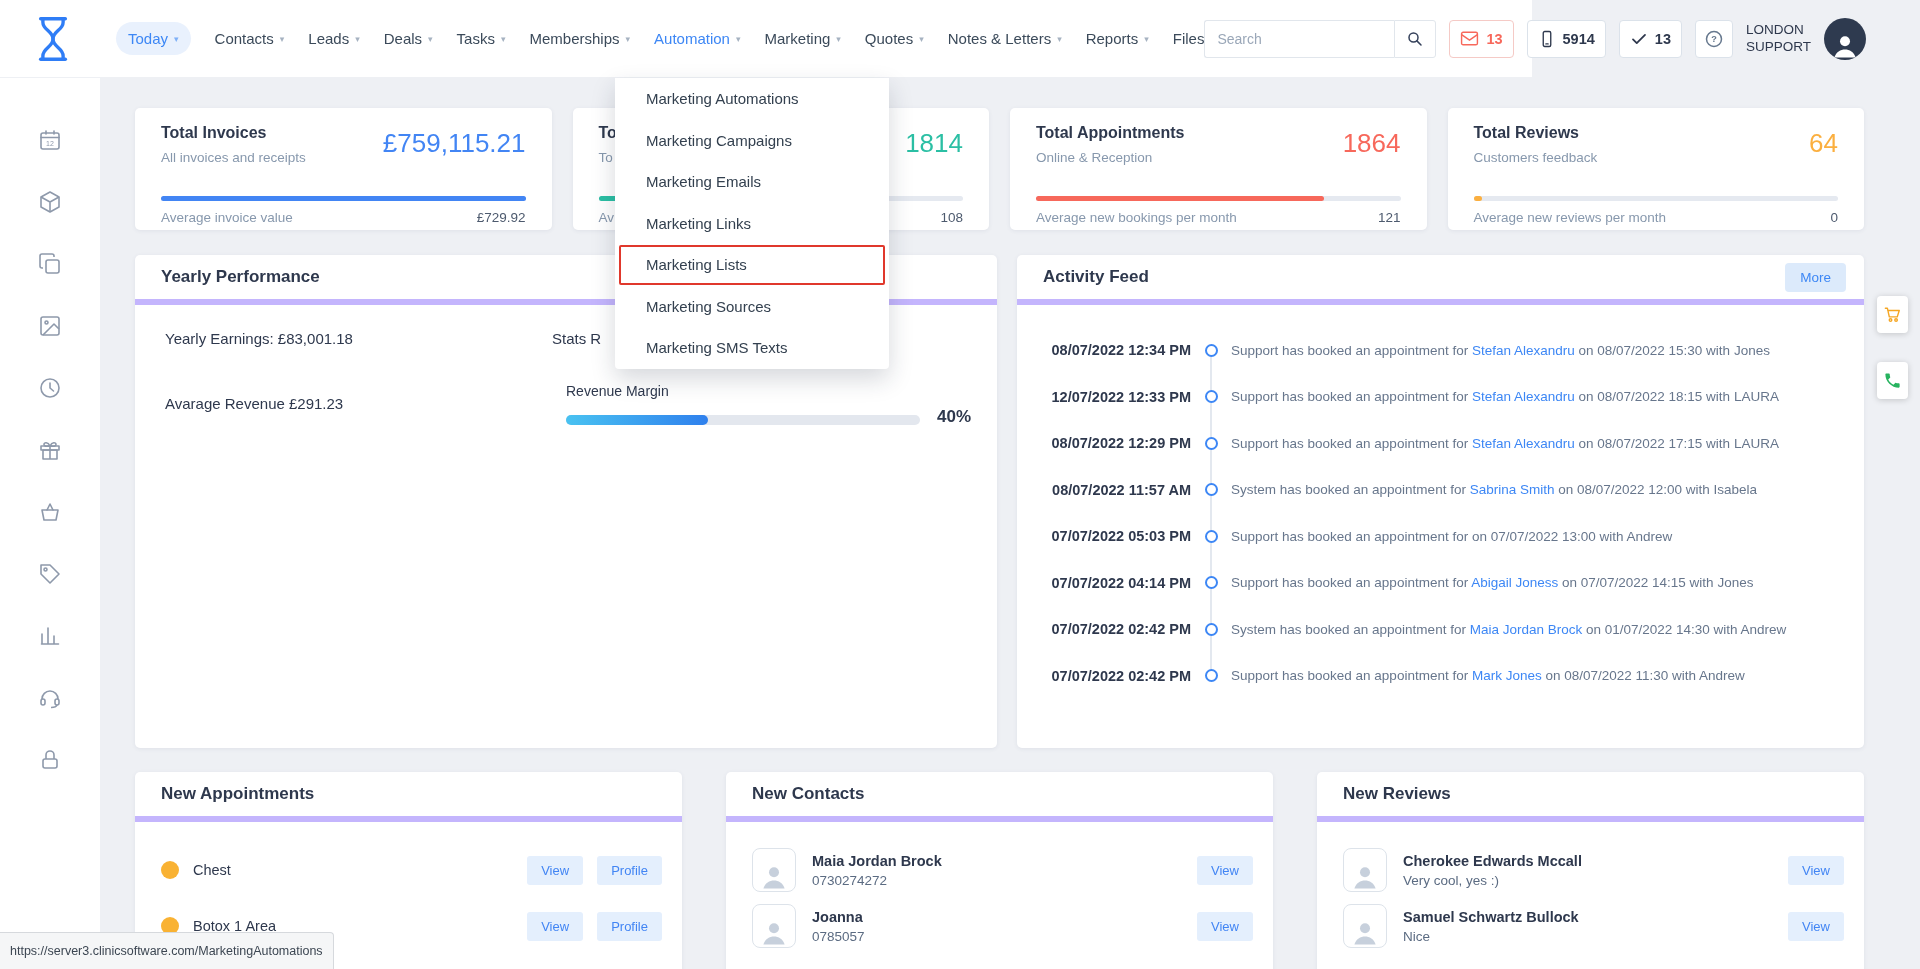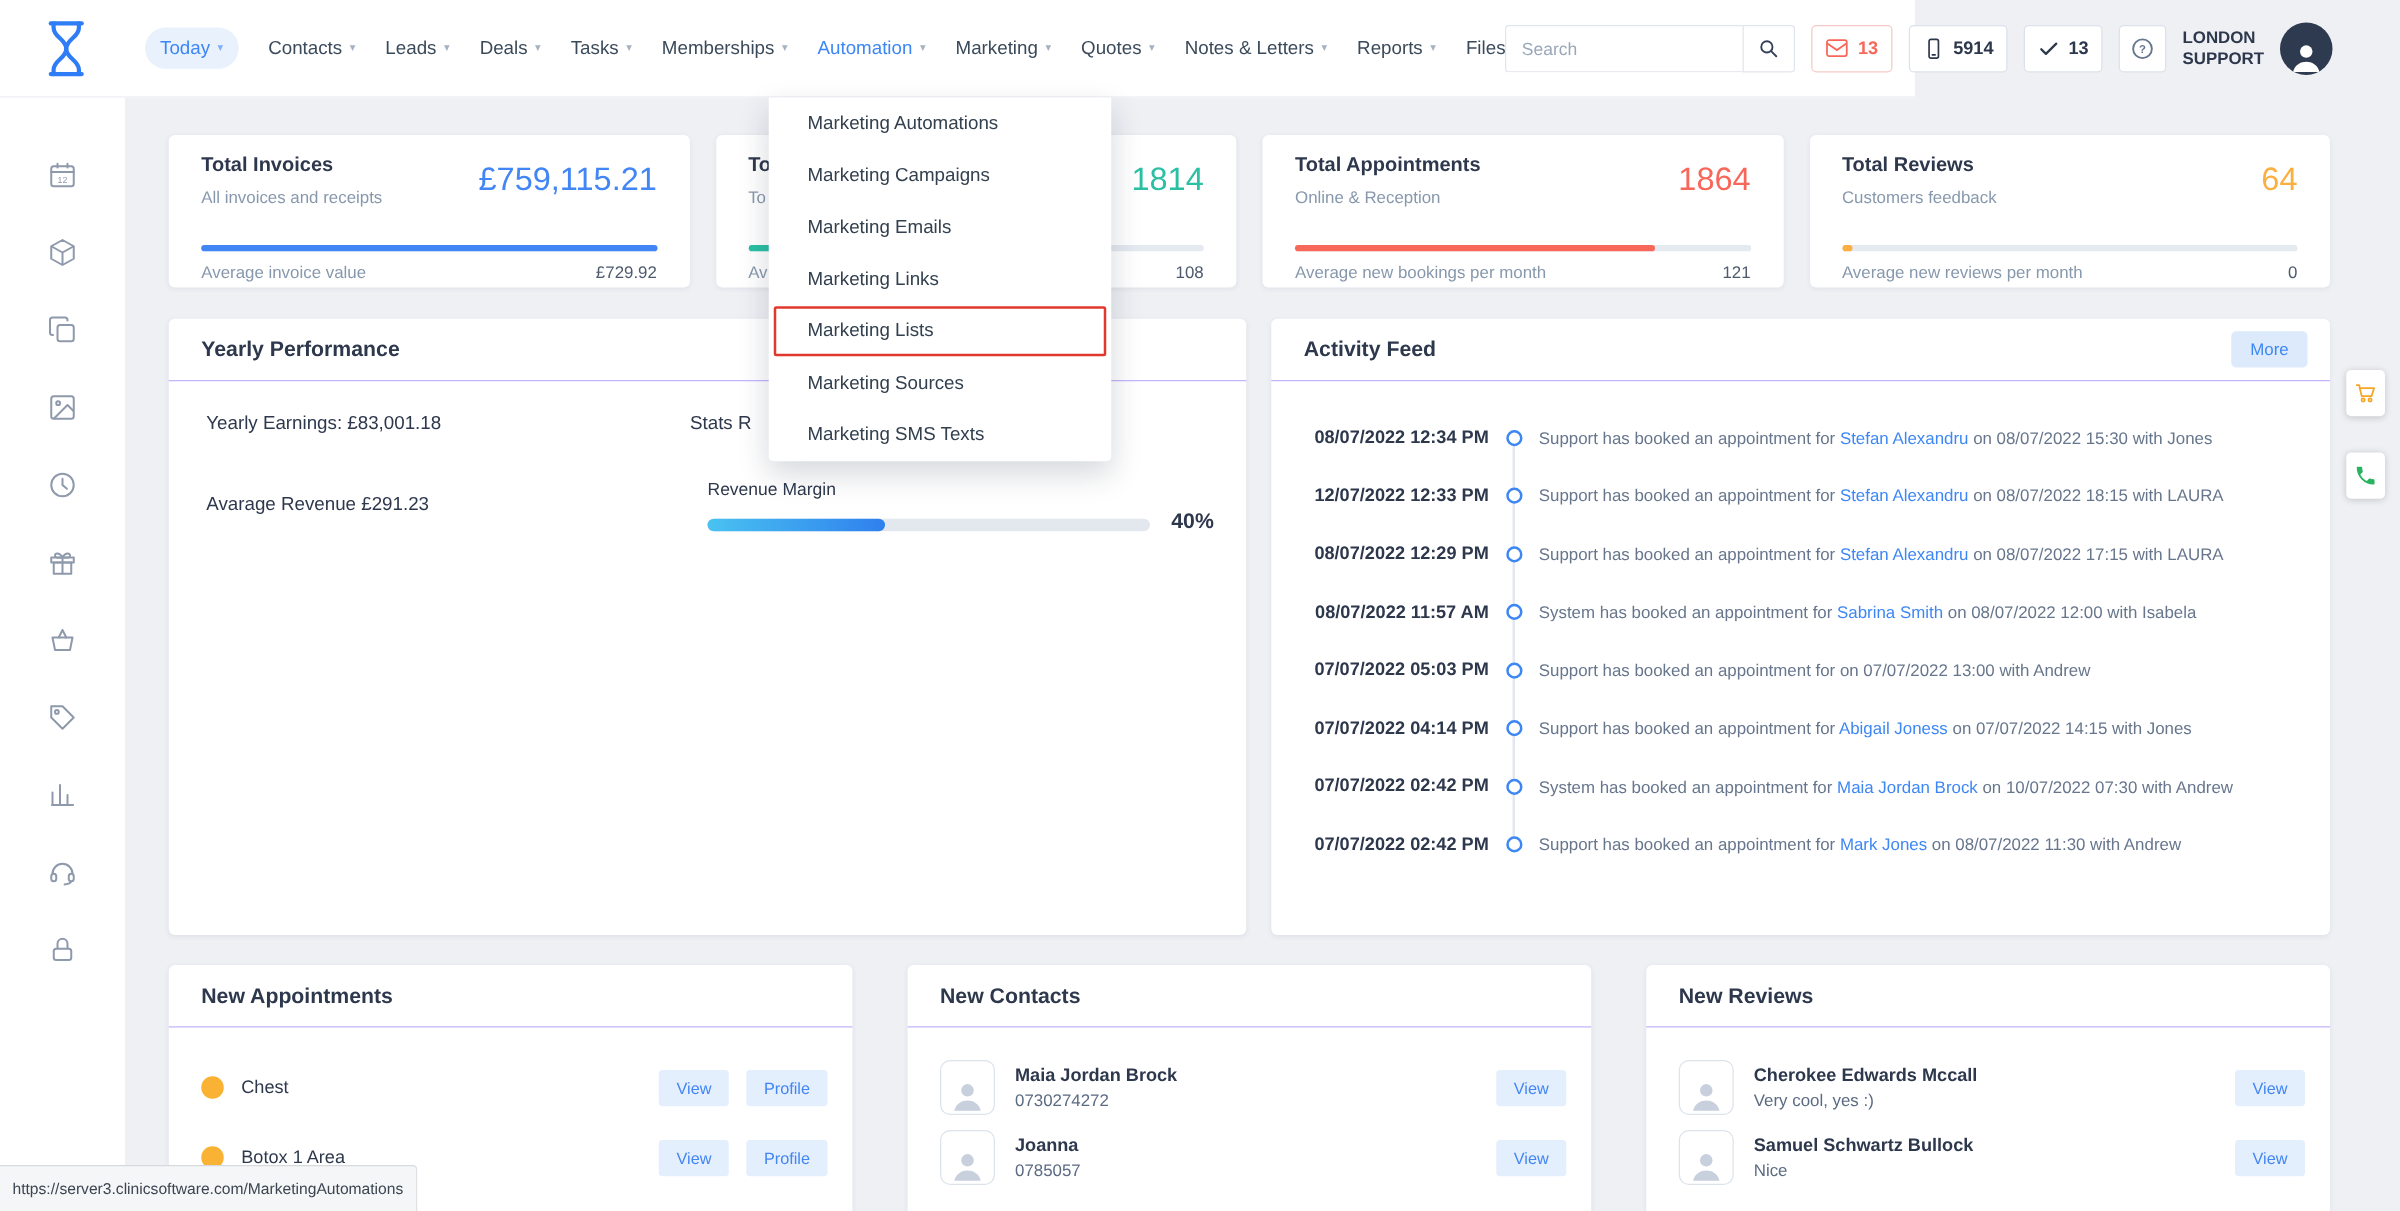--- a/index.html
+++ b/index.html
@@ -23,33 +23,33 @@
     border-radius:3px 0 0 3px; padding:0 12px; font-size:14px; color:#2e384d; outline:none;
     font-family:inherit; background:#fff; }
   .search-input::placeholder { color:#9aa7b8; }
   .search-btn { width:42px; height:38px; border:1px solid #e1e6ec; background:#fff;
     border-radius:0 3px 3px 0; display:flex; align-items:center; justify-content:center; cursor:pointer; }
   .badge-box { height:38px; border:1px solid #dbe2ea; border-radius:4px; display:flex;
     align-items:center; gap:7px; padding:0 10px; font-size:14.5px; font-weight:700;
     color:#2e384d; background:#fff; cursor:pointer; }
   .badge-box--mail { border-color:#f5cac6; color:#f7685b; }
   .badge-box--help { padding:0 8px; }
-  .location { font-size:13.5px; font-weight:700; color:#2e384d; line-height:1.25; }
+  .location { font-size:13.5px; font-weight:400; color:#2e384d; line-height:1.25; }
   .avatar { width:42px; height:42px; border-radius:50%; background:#2e3a4f; display:flex;
     align-items:flex-end; justify-content:center; overflow:hidden; cursor:pointer; }
 
   
   .sidebar { position:absolute; top:78px; left:0; width:100px; height:891px; background:#fff;
     display:flex; flex-direction:column; align-items:center; padding-top:50px; gap:38px; z-index:10; }
   .side-icon { width:24px; height:24px; cursor:pointer; flex:0 0 auto; }
 
   
   .main { position:absolute; left:135px; top:108px; width:1729px; }
   .card { background:#fff; border-radius:5px; box-shadow:0 1px 4px rgba(46,61,98,.08); }
-  .card-header { height:50px; border-bottom:1px solid #c4b5fd; display:flex; align-items:center;
+  .card-header { height:50px; border-bottom:6px solid #c4b5fd; display:flex; align-items:center;
     padding:0 18px 0 26px; }
   .card-title { font-size:17px; font-weight:600; color:#2e384d; }
 
   
   .stats-row { display:flex; gap:21px; }
   .stat-card { position:relative; flex:1; height:122px; background:#fff; border-radius:5px;
     box-shadow:0 1px 4px rgba(46,61,98,.08); }
   .stat-title { position:absolute; left:26px; top:16px; font-size:16px; font-weight:600; color:#2e384d; }
   .stat-sub { position:absolute; left:26px; top:42px; font-size:13.5px; color:#8798ad; }
   .stat-value { position:absolute; right:26px; top:20px; font-size:26px; font-weight:500; }
@@ -427,21 +427,21 @@
           <div class="feed-marker-col">
               <span class="feed-marker"></span>
             </div>
           <div class="feed-text"><span>Support has booked an appointment for </span><a class="feed-link">Abigail Joness</a><span> on 07/07/2022 14:15 with Jones</span></div>
         </div>
         <div class="feed-row">
           <div class="feed-time">07/07/2022 02:42 PM</div>
           <div class="feed-marker-col">
               <span class="feed-marker"></span>
             </div>
-          <div class="feed-text"><span>System has booked an appointment for </span><a class="feed-link">Maia Jordan Brock</a><span> on 10/07/2022 07:30 with Andrew</span></div>
+          <div class="feed-text"><span>System has booked an appointment for </span><a class="feed-link">Maia Jordan Brock</a><span> on 01/07/2022 14:30 with Andrew</span></div>
         </div>
         <div class="feed-row">
           <div class="feed-time">07/07/2022 02:42 PM</div>
           <div class="feed-marker-col">
               <span class="feed-marker"></span>
             </div>
           <div class="feed-text"><span>Support has booked an appointment for </span><a class="feed-link">Mark Jones</a><span> on 08/07/2022 11:30 with Andrew</span></div>
         </div>
       </div>
     </div>

